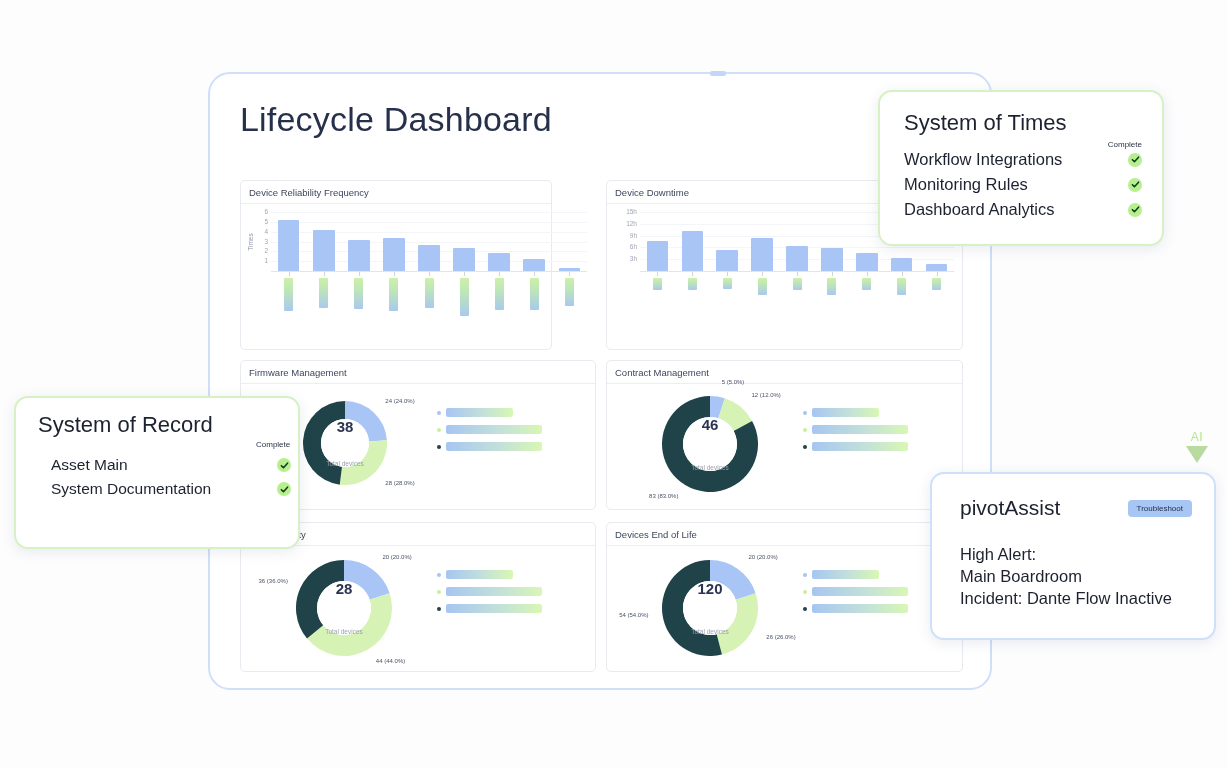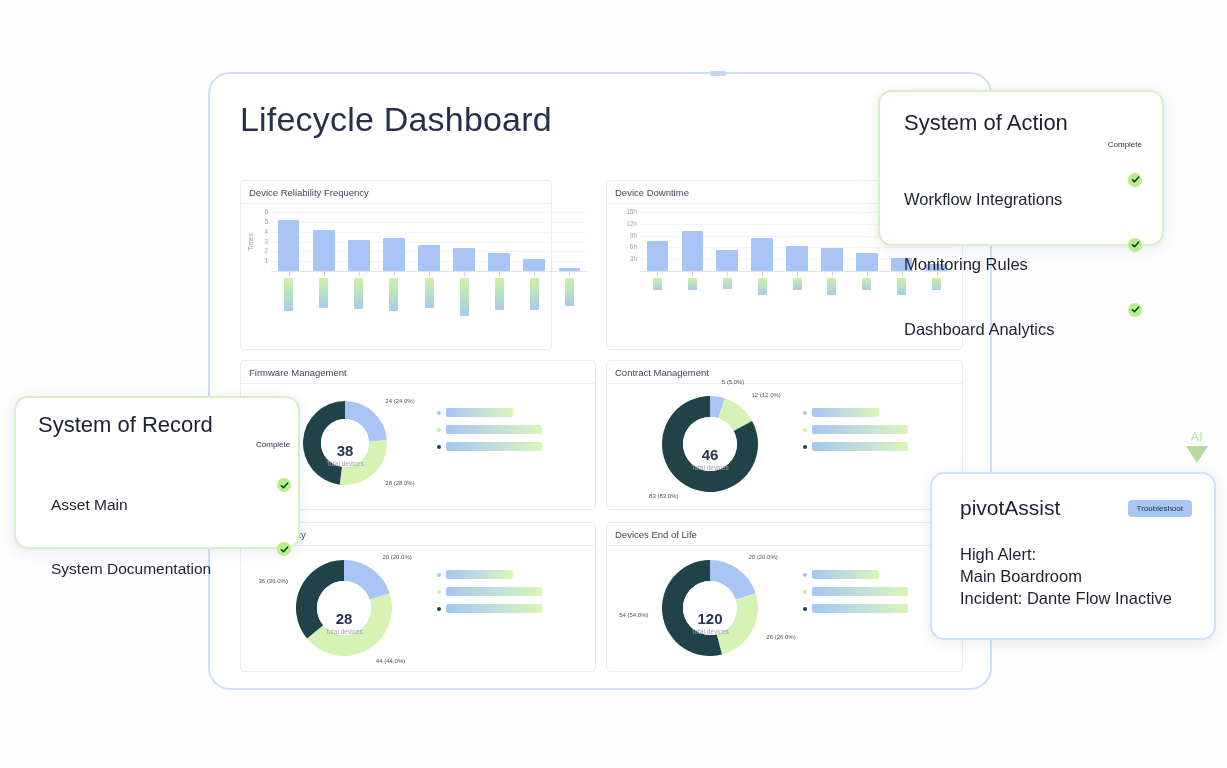--- a/index.html
+++ b/index.html
@@ -69,21 +69,21 @@
     position: absolute; background: #a8c5f5; border-radius: 1px 1px 0 0;
   }
   .tickmark { position:absolute; width:1px; background:#cfd3dc; }
   .dropbar {
     position: absolute; width: 9px;
     background: linear-gradient(180deg, #ccf0a8 0%, #bfe7b6 35%, #a8c9ee 100%);
     border-radius: 1px;
   }
   .donut-hole {
     position: absolute; border-radius: 50%; background: #fff;
-    display: flex; flex-direction: column; align-items: center; justify-content: flex-end;
+    display: flex; flex-direction: column; align-items: center; justify-content: space-between;
   }
   .donut-total { font-size: 15px; font-weight: 700; color: #2a3350; line-height: 1.05; }
   .donut-sub { font-size: 6.5px; color: #9aa0b0; margin-top: 1px; }
   .slice-label {
     position: absolute; font-size: 6px; color: #4a5268; white-space: nowrap;
   }
 
   
   .legend { position: absolute; }
   .legend-row { display: flex; align-items: center; height: 11px; margin-bottom: 6px; }
@@ -97,21 +97,21 @@
   .float-card {
     position: absolute; background: #ffffff; border-radius: 14px;
     border: 2px solid #d7f0c4;
     box-shadow: 0 3px 14px rgba(40,60,110,.10);
   }
   .float-card.blue-edge { border-color: #cfe0fa; }
   .float-title { font-weight: 400; color: #1d2230; }
   .complete-label { font-size: 8px; color: #2b3347; }
   .check-list { }
   .check-row { display: flex; align-items: center; justify-content: space-between; }
-  .check-row .ctext { font-size: 16.5px; color: #1d2230; margin-top: 40px; }
+  .check-row .ctext { font-size: 16.5px; color: #1d2230; }
   .check-badge {
     width: 14px; height: 14px; border-radius: 50%;
     background: #b6ef8e; display:flex; align-items:center; justify-content:center;
     flex: 0 0 auto;
   }
   .check-badge svg { display:block; }
 
   
   #soa { left: 878px; top: 90px; width: 286px; height: 156px; }
   #soa .float-title { position:absolute; left:24px; top:18px; font-size: 22px; }
@@ -396,21 +396,21 @@
       </div>
     </div>
   </div>
 
   <div id="ai-ind">
     <div class="ai-text">AI</div>
     <div class="tri"></div>
   </div>
 
   <div class="float-card" id="soa">
-    <div class="float-title">System of Action</div>
+    <div class="float-title">System of Times</div>
     <div class="complete-label">Complete</div>
     <div class="check-list">
       <div class="check-row">
         <span class="ctext">Workflow Integrations</span>
         <span class="check-badge">
             <svg width="9" height="9" viewBox="0 0 10 10">
               <path d="M1.5 5.2 L3.8 7.4 L8.4 2.4" stroke="#15381c" stroke-width="1.7" fill="none" stroke-linecap="round" stroke-linejoin="round"></path>
             </svg>
           </span>
       </div>

